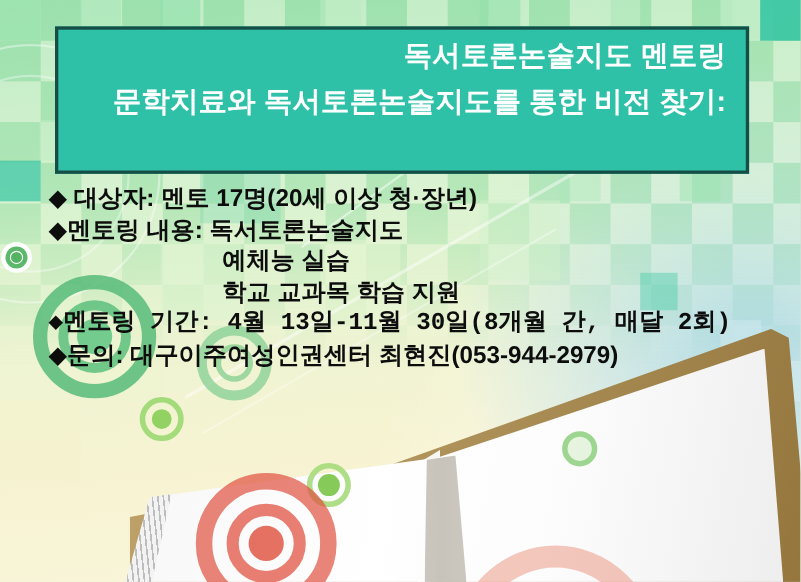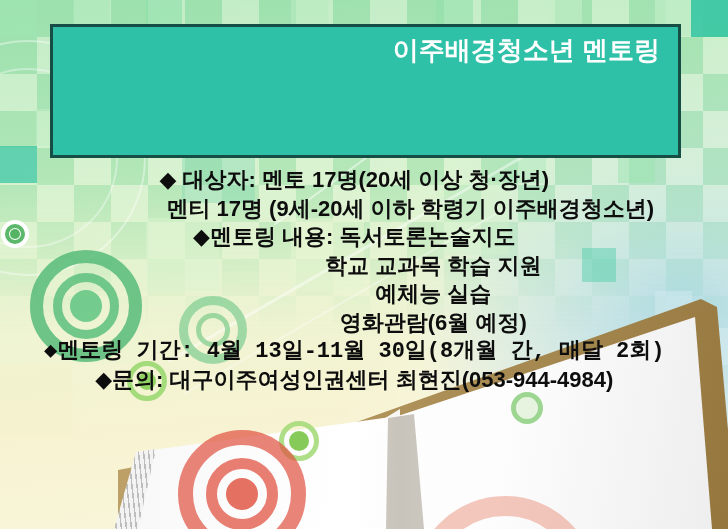--- a/index.html
+++ b/index.html
@@ -34,21 +34,21 @@
     clip-path:polygon(136px 452px,156px 449px,138px 529px,114px 529px);}
   .book-fan{background:#f6f6f2;clip-path:polygon(346px 442px,400px 409px,400px 431px);}
   .book-spine{background:linear-gradient(90deg,rgba(0,0,0,0) 0%,rgba(80,60,20,.20) 45%,rgba(60,45,15,.28) 55%,rgba(0,0,0,0) 100%);
     clip-path:polygon(388px 418px,414px 414px,424px 529px,386px 529px);}
   
   .titlebox{position:absolute;left:50px;top:24px;width:631px;height:134px;box-sizing:border-box;
     background:#2ec1a8;border:3px solid #164e46;padding:2px 18px 0 12px;
     text-align:right;color:#fff;font-size:26px;font-weight:700;line-height:42px;white-space:nowrap;}
   
   .bodytext{position:absolute;left:44px;top:166px;color:#0d0d0d;font-size:22px;font-weight:600;}
-  .bline{height:28.6px;line-height:28.6px;white-space:nowrap;text-align:center;}
+  .bline{height:28.6px;line-height:28.6px;white-space:nowrap;}
   .footnote{position:absolute;left:44px;top:468px;color:#e60000;font-size:23px;font-weight:700;
     line-height:30px;white-space:nowrap;}
 </style>
 </head>
 <body>
 
 <div class="stage">
 
   <div class="checker"></div>
 
@@ -108,28 +108,27 @@
       <div class="dot" style="left: 289px; top: 431px; width: 20px; height: 20px; background: rgb(128, 200, 80); opacity: 0.95;"></div>
       <div class="dot" style="left: 516px; top: 397px; width: 22px; height: 22px; background: rgb(191, 228, 168); opacity: 0.35;"></div>
       <div class="ring" style="left: 511px; top: 392px; width: 32px; height: 32px; border: 5px solid rgb(139, 207, 124); box-sizing: border-box; opacity: 0.85;"></div>
       <div class="ring" style="left: 178px; top: 430px; width: 128px; height: 128px; border: 15px solid rgb(224, 80, 62); box-sizing: border-box; opacity: 0.7;"></div>
       <div class="ring" style="left: 206px; top: 458px; width: 72px; height: 72px; border: 11px solid rgb(223, 77, 59); box-sizing: border-box; opacity: 0.72;"></div>
       <div class="dot" style="left: 226px; top: 478px; width: 32px; height: 32px; background: rgb(222, 73, 55); opacity: 0.78;"></div>
       <div class="ring" style="left: 413px; top: 496px; width: 184px; height: 184px; border: 20px solid rgb(232, 134, 110); box-sizing: border-box; opacity: 0.45;"></div>
     </div>
 
   <div class="titlebox">
-    <div>이주배경청소년 멘토링</div>
+    <div>독서토론논술지도 멘토링</div>
+    <div>문학치료와 독서토론논술지도를 통한 비전 찾기:</div>
   </div>
 
   <div class="bodytext">
       <div class="bline" style="padding-left: 0px;">◆ 대상자: 멘토 17명(20세 이상 청·장년)</div>
-      <div class="bline" style="padding-left: 112px;">멘티 17명 (9세-20세 이하 학령기 이주배경청소년)</div>
       <div class="bline" style="padding-left: 0px;">◆멘토링 내용: 독서토론논술지도</div>
+      <div class="bline" style="padding-left: 158px;">예체능 실습</div>
       <div class="bline" style="padding-left: 158px;">학교 교과목 학습 지원</div>
-      <div class="bline" style="padding-left: 158px;">예체능 실습</div>
-      <div class="bline" style="padding-left: 158px;">영화관람(6월 예정)</div>
       <div class="bline" style="padding-left: 0px; font-family: Liberation Mono, monospace;">◆멘토링 기간: 4월 13일-11월 30일(8개월 간, 매달 2회)</div>
-      <div class="bline" style="padding-left: 0px;">◆문의: 대구이주여성인권센터 최현진(053-944-4984)</div>
+      <div class="bline" style="padding-left: 0px;">◆문의: 대구이주여성인권센터 최현진(053-944-2979)</div>
     </div>
 
 
 </div>
 
 </body></html>

